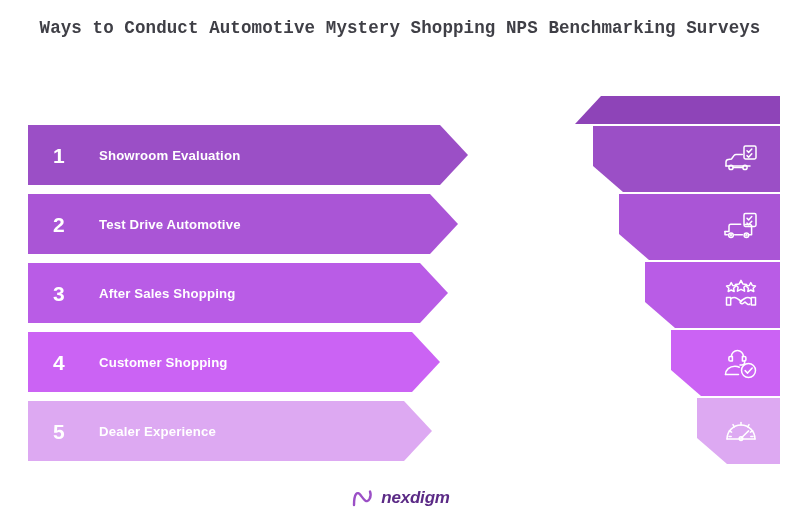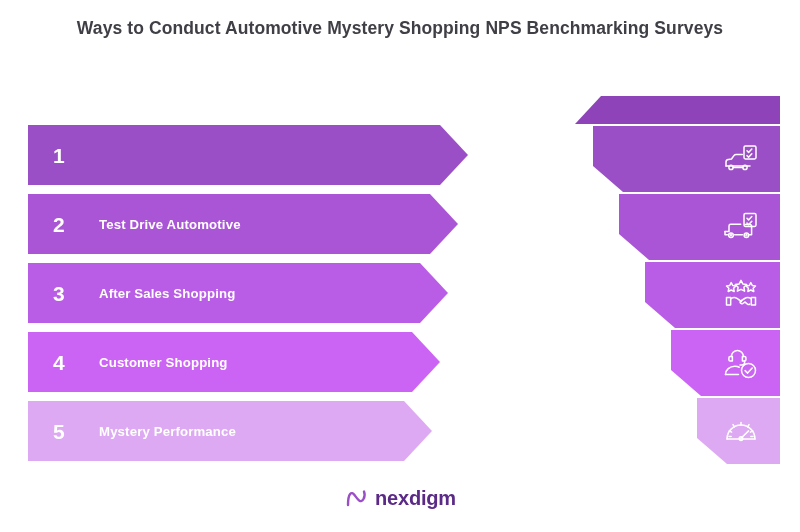--- a/index.html
+++ b/index.html
@@ -14,20 +14,21 @@
 
   
   .title{
     position:absolute;
     left:0; right:0; top:18px;
     text-align:center;
     font-size:17.5px;
     font-weight:bold;
     color:#3f3f46;
     letter-spacing:.1px;
+    font-family:Liberation Mono, monospace;
   }
 
   
   .bars{position:absolute;left:28px;top:125px;width:440px;height:338px;}
   .bar{
     position:absolute;
     left:0;
     height:60px;
     display:flex;
     align-items:center;
@@ -78,57 +79,59 @@
   .logo{
     position:absolute;
     left:0;right:0;bottom:22px;
     display:flex;
     align-items:center;
     justify-content:center;
     gap:7px;
   }
   .logo-mark{width:24px;height:24px;display:block;}
   .logo-text{
-    font-size:20px;
+    font-size:17px;
     font-weight:bold;
     color:#5b2a86;
     letter-spacing:-.2px;
+    font-style:italic;
   }
 </style>
 </head>
 <body style="background: rgb(255, 255, 255);">
 
 <div id="canvas">
 
   <div class="title" style="color: rgb(63, 63, 70);">Ways to Conduct Automotive Mystery Shopping NPS Benchmarking Surveys</div>
 
   <div class="bars" id="bars">
       <div class="bar" style="top: 0px; width: 440px;">
         <div class="bar-shape" style="background: rgb(155, 79, 198);"></div>
         <div class="bar-num">1</div>
+        <div class="bar-label">Showroom Evaluation</div>
       </div>
       <div class="bar" style="top: 69px; width: 430px;">
         <div class="bar-shape" style="background: rgb(170, 85, 214);"></div>
         <div class="bar-num">2</div>
         <div class="bar-label">Test Drive Automotive</div>
       </div>
       <div class="bar" style="top: 138px; width: 420px;">
         <div class="bar-shape" style="background: rgb(185, 92, 230);"></div>
         <div class="bar-num">3</div>
         <div class="bar-label">After Sales Shopping</div>
       </div>
       <div class="bar" style="top: 207px; width: 412px;">
         <div class="bar-shape" style="background: rgb(203, 99, 244);"></div>
         <div class="bar-num">4</div>
         <div class="bar-label">Customer Shopping</div>
       </div>
       <div class="bar" style="top: 276px; width: 404px;">
         <div class="bar-shape" style="background: rgb(221, 169, 242);"></div>
         <div class="bar-num">5</div>
-        <div class="bar-label">Mystery Performance</div>
+        <div class="bar-label">Dealer Experience</div>
       </div>
     </div>
 
   <div class="ribbon" id="ribbon">
       <div class="band" style="top: 0px; left: 0px; width: 205px; height: 28px;">
         <div class="band-shape" style="background: rgb(142, 68, 184); clip-path: polygon(26px 0px, 100% 0px, 100% 100%, 0px 100%);"></div>
       </div>
       <div class="band" style="top: 30px; left: 18px; width: 187px; height: 66px;">
         <div class="band-shape" style="background: rgb(155, 79, 198); clip-path: polygon(0px 0px, 100% 0px, 100% 100%, 30px 100%, 0px 40px);"></div>
         <div class="band-icon">

